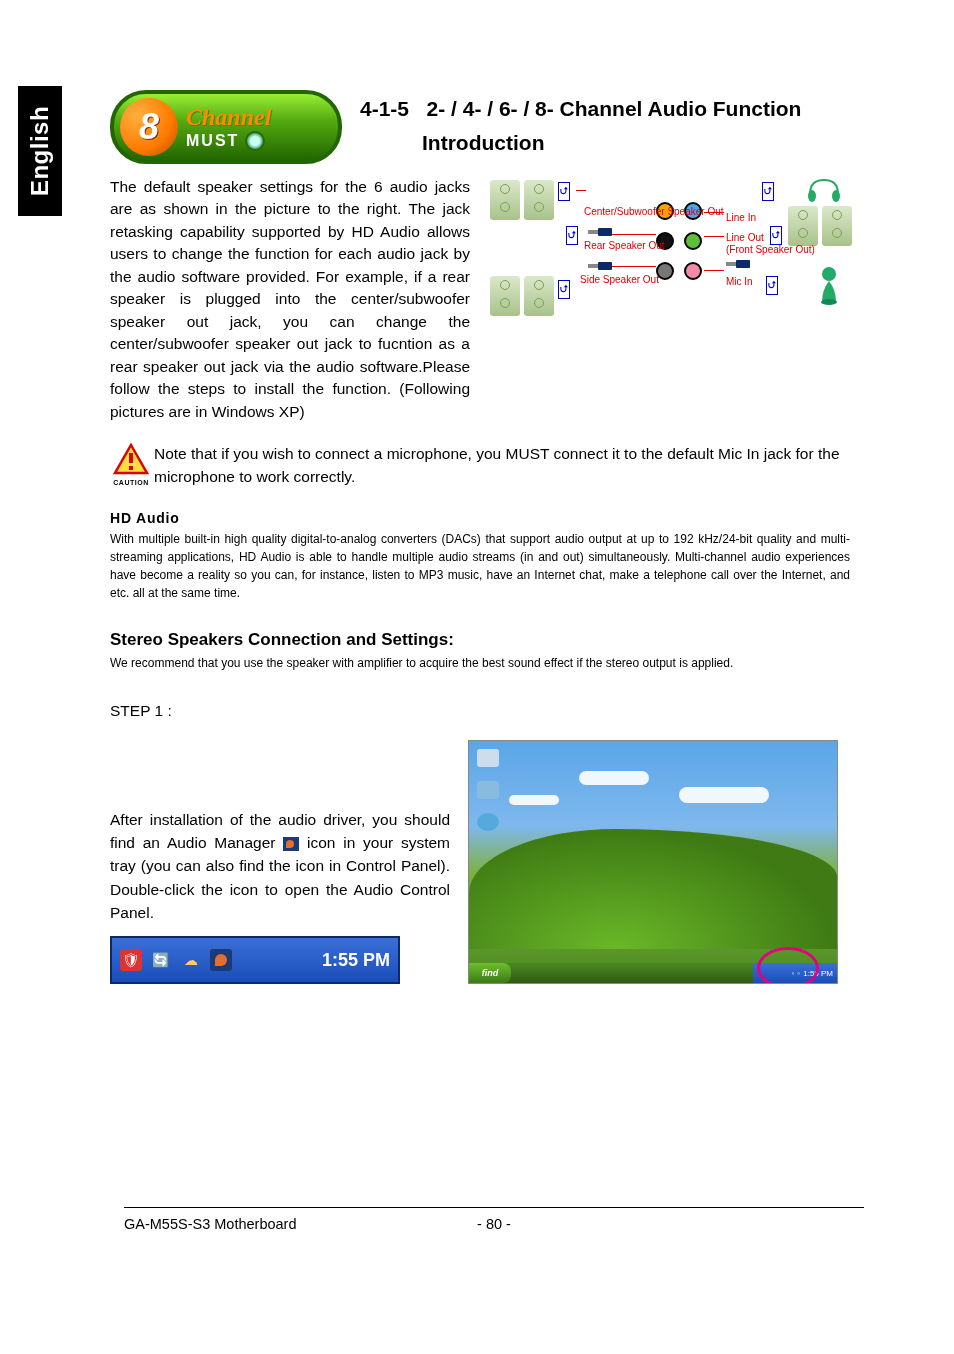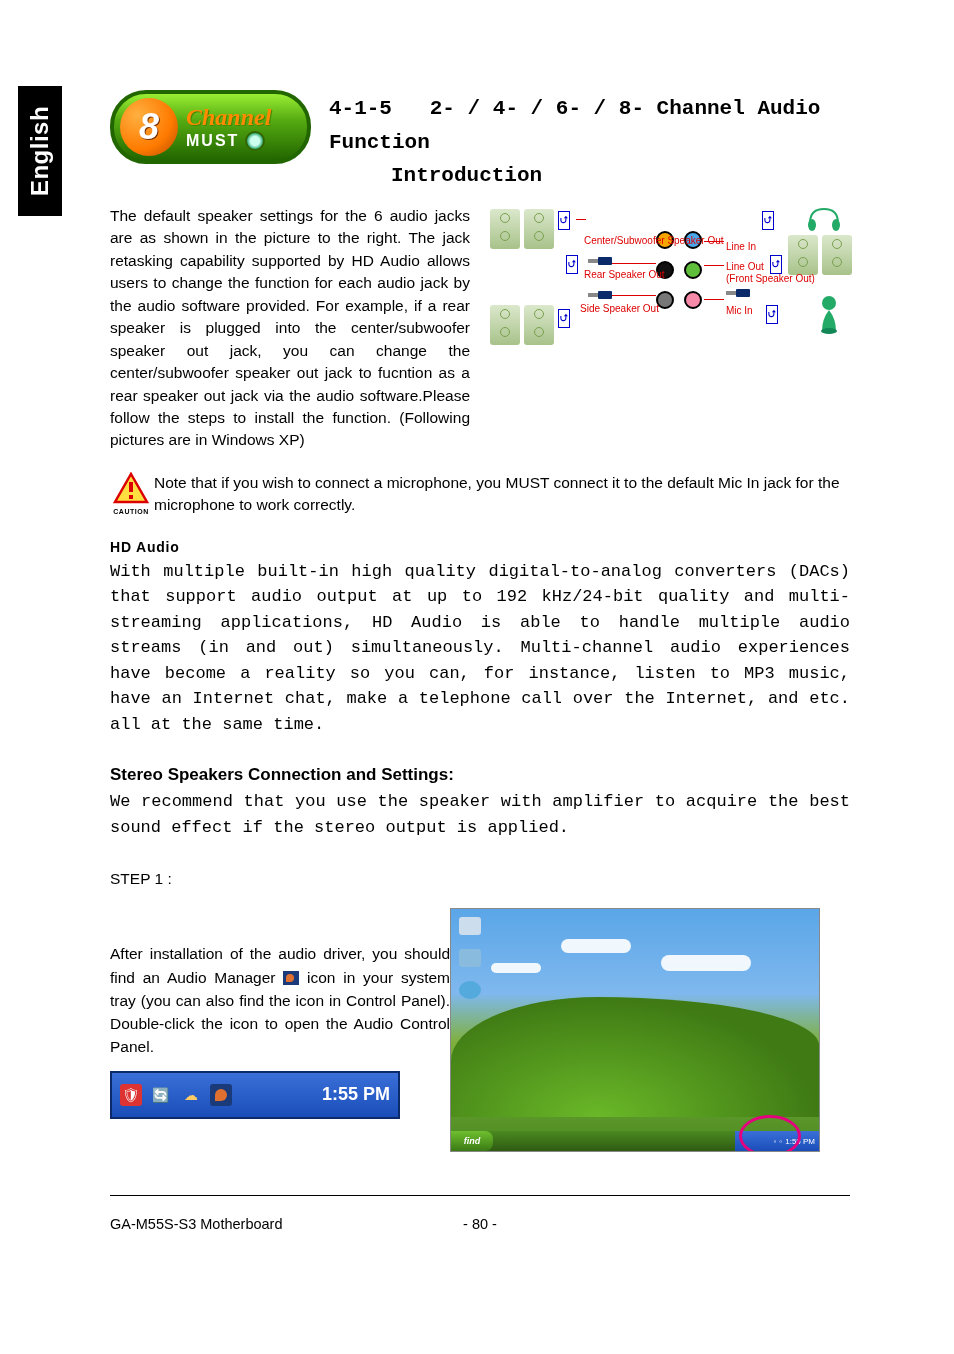--- a/index.html
+++ b/index.html
@@ -8,21 +8,21 @@
   .side-tab { position: absolute; left: 18px; top: 86px; width: 44px; height: 130px; background: #000; display: flex; align-items: center; justify-content: center; }
   .side-tab span { color: #fff; font-weight: bold; font-size: 24px; transform: rotate(-90deg); white-space: nowrap; letter-spacing: 0.5px; }
   .content { position: absolute; left: 110px; top: 90px; width: 740px; }
   .header-row { display: flex; align-items: flex-start; gap: 18px; margin-bottom: 12px; }
   .logo { width: 232px; height: 74px; border: 4px solid #260; border-radius: 36px; background: linear-gradient(180deg,#9e3 0%, #5a1 40%, #260 100%); position: relative; overflow: hidden; display:flex; align-items:center; }
   .logo-8 { width: 58px; height: 58px; border-radius: 50%; background: radial-gradient(circle at 30% 30%, #ffb040, #ff7a00 60%, #b34a00 100%); margin-left: 6px; display:flex; align-items:center; justify-content:center; color:#fff; font-weight:900; font-size:36px; font-style:italic; text-shadow:1px 1px 0 #7a3000; }
   .logo-text { margin-left: 8px; }
   .logo-text .t1 { color:#ff8a00; font-style: italic; font-weight: 900; font-size: 24px; font-family: "Comic Sans MS", cursive; text-shadow: 1px 1px 0 #480; }
   .logo-text .t2 { color:#fff; font-weight:900; font-size:16px; letter-spacing:2px; display:flex; align-items:center; gap:6px; }
   .spk { width:20px; height:20px; border-radius:10px; background: radial-gradient(circle,#cfe 40%,#3a7 70%,#083 100%); border:2px solid #360; display:inline-block; }
-  .title-block { font-weight: bold; font-size: 21px; line-height: 1.6; padding-top: 2px; font-family: Liberation Mono, monospace; }
+  .title-block { font-weight: bold; font-size: 21px; line-height: 1.6; padding-top: 2px; }
   .title-line { display:inline; }
   .intro-area { display:flex; gap:18px; }
   .intro-text { width: 360px; font-size: 15.5px; line-height: 1.45; text-align: justify; }
   .jack-diagram { width: 360px; height: 150px; border: none; position: relative; font-size: 10px; color:#d00; }
   .chip { position:absolute; width:30px; height:40px; background: linear-gradient(180deg,#dbe8cc,#a8c28a); border-radius:3px; }
   .chip .hole { position:absolute; left:10px; width:10px; height:10px; border:1.5px solid #7aa050; border-radius:50%; }
   .jackdot { width:18px; height:18px; border-radius:50%; border:2px solid #000; position:absolute; }
   .plug { position:absolute; width:24px; height:8px; }
   .plug::before { content:""; position:absolute; left:0; top:2px; width:10px; height:4px; background:#888; }
   .plug::after { content:""; position:absolute; left:10px; top:0; width:14px; height:8px; background:#0a2a6a; border-radius:1px; }
@@ -32,40 +32,40 @@
   .headset { position:absolute; width:36px; height:28px; }
   .headset svg { width:100%; height:100%; }
   .mic-img { position:absolute; width:26px; height:40px; }
   .mic-img svg { width:100%; height:100%; }
   .caution-row { display:flex; gap:2px; margin-top:20px; }
   .caution-icon { width:42px; flex-shrink:0; text-align:center; }
   .caution-icon svg { width:36px; height:32px; }
   .caution-label { font-size:7px; font-weight:bold; letter-spacing:0.5px; }
   .caution-text { font-size:15.5px; line-height:1.45; }
   .section-h { font-weight:bold; font-size:14px; margin-top:22px; margin-bottom:4px; letter-spacing:0.8px; }
-  .para { font-size:17px; line-height:1.5; text-align:justify;font-family:Liberation Mono, monospace; }
+  .para { font-size:12px; line-height:1.5; text-align:justify; }
   .sub-h { font-weight:bold; font-size:17px; margin-top:28px; margin-bottom:4px; }
   .step { font-size:15.5px; margin-top:30px; margin-bottom:20px; }
-  .step-row { display:flex; align-items:center; }
+  .step-row { display:flex; gap:18px; align-items:flex-end; }
   .step-text { width:340px; font-size:15.5px; line-height:1.5; text-align:justify; }
   .tray-icon { display:inline-block; width:16px; height:14px; background:#1a3a7a; vertical-align:middle; position:relative; }
   .tray-icon::before { content:""; position:absolute; left:3px; top:3px; width:8px; height:8px; background:#e07030; border-radius:50% 50% 50% 0; }
   .systray { margin-top:12px; width:290px; height:48px; background: linear-gradient(180deg,#3a6fd8,#1a4db8); border:2px solid #0a2a6a; display:flex; align-items:center; padding:0 8px; gap:8px; }
   .systray .ic { width:22px; height:22px; border-radius:3px; display:flex; align-items:center; justify-content:center; font-size:14px; }
   .systray .clock { color:#fff; font-size:18px; font-weight:bold; margin-left:auto; }
   .desktop { width:370px; height:244px; position:relative; border:1px solid #888; background: linear-gradient(180deg,#5aa6e8 0%, #7fb8ee 35%, #7fb03e 55%, #4a8a20 100%); overflow:hidden; }
   .hill { position:absolute; left:0; right:0; bottom:34px; height:120px; background: radial-gradient(ellipse at 40% 100%, #6ab828 0%, #3f7a14 70%); border-top-left-radius:60% 80%; border-top-right-radius:90% 60%; }
   .cloud { position:absolute; background:#fff; border-radius:20px; opacity:0.9; }
   .taskbar { position:absolute; left:0; right:0; bottom:0; height:20px; background:linear-gradient(180deg,#4a8a20,#2f5a12); display:flex; align-items:center; }
   .startbtn { width:42px; height:20px; background:linear-gradient(180deg,#6fbf2f,#3a7a14); color:#fff; font-size:9px; font-style:italic; font-weight:bold; display:flex; align-items:center; justify-content:center; border-radius:0 8px 8px 0; }
   .tasktray { margin-left:auto; height:20px; width:84px; background:linear-gradient(180deg,#3a6fd8,#1a4db8); color:#fff; font-size:8px; display:flex; align-items:center; justify-content:flex-end; padding-right:4px; gap:3px; }
   .circle-mark { position:absolute; border:3px solid #e4007f; border-radius:50%; }
   .dicon { position:absolute; width:26px; height:26px; font-size:8px; color:#fff; text-align:center; }
   .dicon .g { width:22px; height:18px; margin:0 auto 1px; border-radius:3px; }
-  .footer { position:absolute; left:110px; bottom:122px; width:740px; border-top:1px solid #000; padding-top:20px; display:flex; font-size:14.5px; }
+  .footer { position:absolute; left:124px; bottom:122px; width:740px; border-top:1px solid #000; padding-top:8px; display:flex; font-size:14.5px; }
   .footer .pn { position:absolute; left:50%; transform:translateX(-50%); }
 </style>
 </head>
 <body>
 
 <div class="page">
 
   <div class="side-tab">
     <span>English</span>
   </div>

